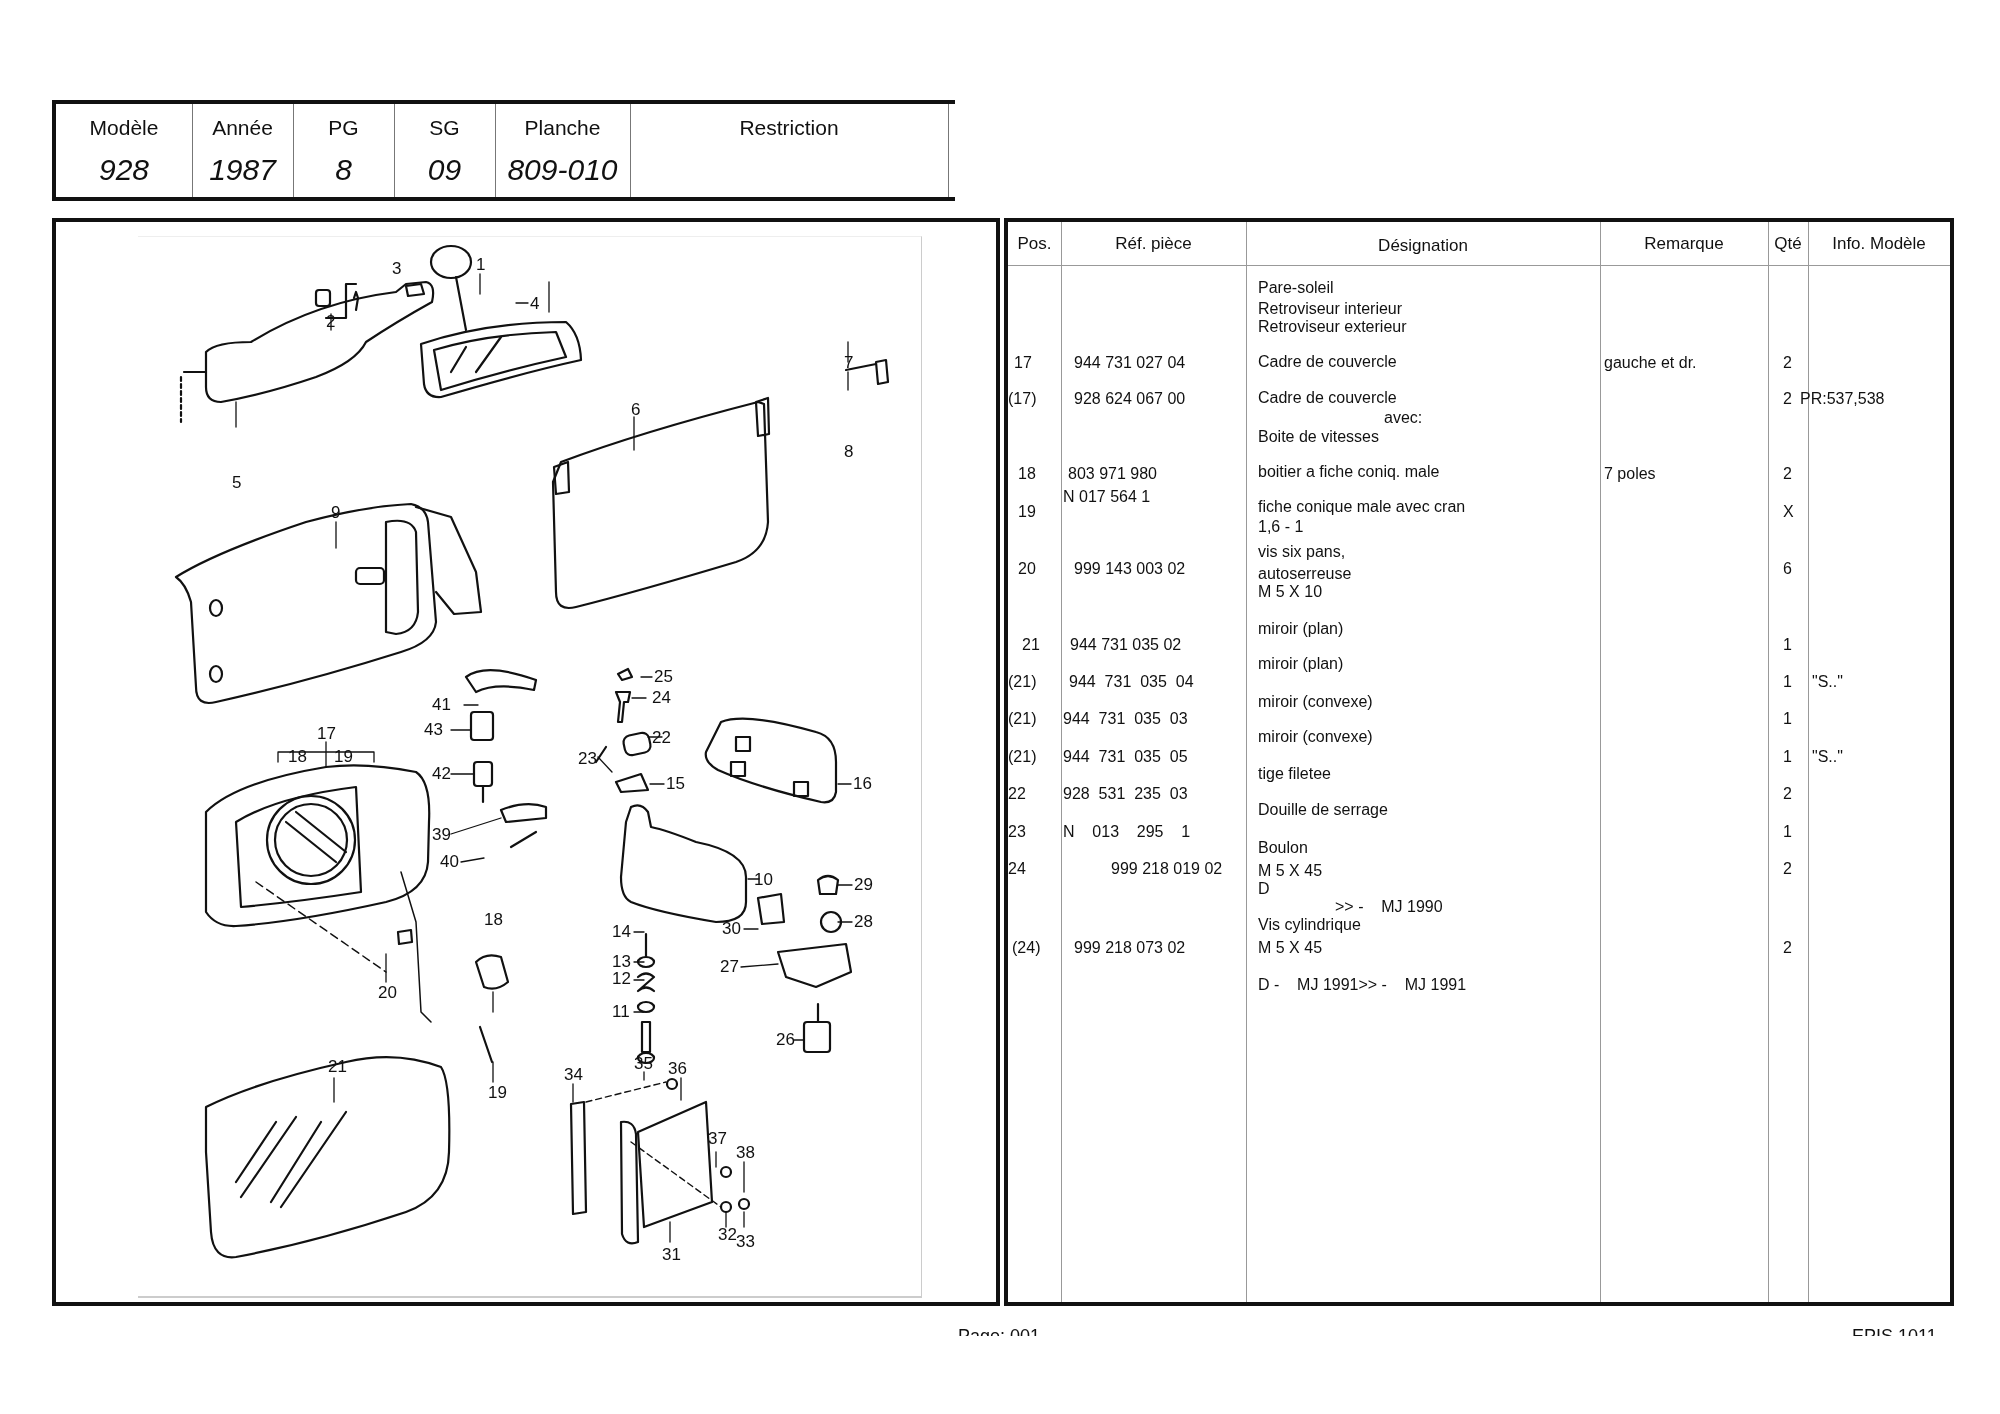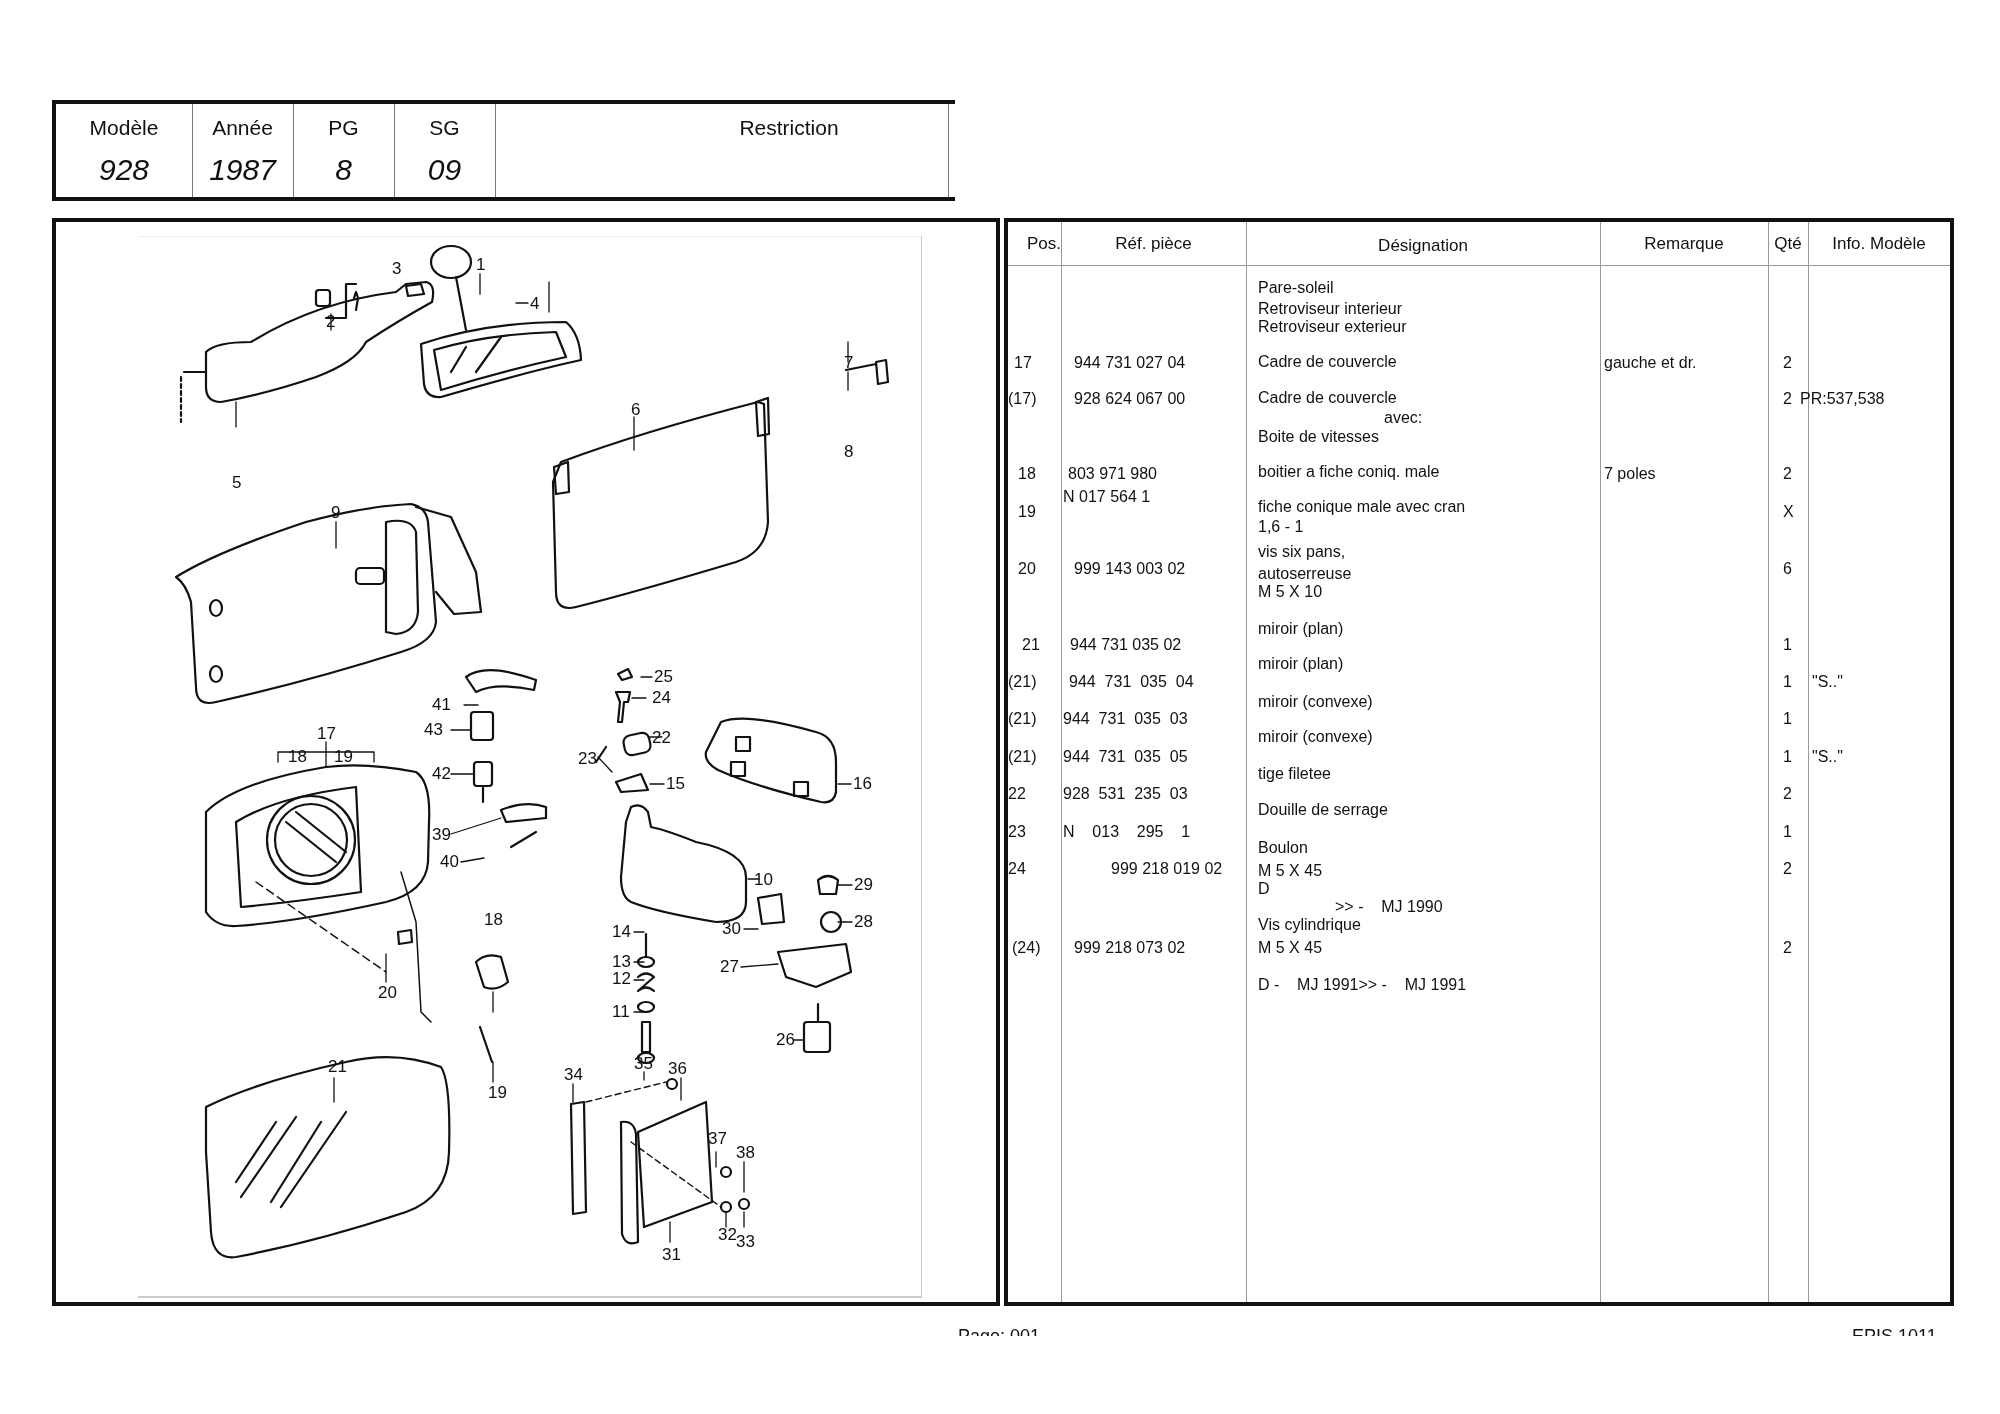--- a/index.html
+++ b/index.html
@@ -43,20 +43,24 @@
     <div class="hlabel">Année</div>
     <div class="hval">1987</div>
   </div>
   <div class="hcell" style="left:237px;width:101px;">
     <div class="hlabel">PG</div>
     <div class="hval">8</div>
   </div>
   <div class="hcell" style="left:338px;width:101px;">
     <div class="hlabel">SG</div>
     <div class="hval">09</div>
+  </div>
+  <div class="hcell" style="left:439px;width:135px;">
+    <div class="hlabel">Planche</div>
+    <div class="hval">809-010</div>
   </div>
   <div class="hcell" style="left:574px;width:318px;">
     <div class="hlabel">Restriction</div>
     <div class="hval"></div>
   </div>
 </div>
 
 <div id="diag">
   <div id="diag-inner"></div>
   <svg width="940" height="1080" viewBox="0 0 940 1080" fill="none" stroke="#111" stroke-width="2.2" stroke-linejoin="round" stroke-linecap="round">
@@ -275,21 +279,21 @@
 </div>
 
 <div id="tbl">
   <div class="col" style="left:53px;"></div>
   <div class="col" style="left:238px;"></div>
   <div class="col" style="left:592px;"></div>
   <div class="col" style="left:760px;"></div>
   <div class="col" style="left:800px;"></div>
   <div id="thline"></div>
 
-  <div class="th" style="left:0;width:53px;text-align:right;">Pos.</div>
+  <div class="th" style="left:0;width:53px;">Pos.</div>
   <div class="th" style="left:53px;width:185px;">Réf. pièce</div>
   <div class="th" style="left:238px;width:354px;top:14px;">Désignation</div>
   <div class="th" style="left:592px;width:168px;">Remarque</div>
   <div class="th" style="left:760px;width:40px;">Qté</div>
   <div class="th" style="left:800px;width:142px;">Info. Modèle</div>
 
   <div class="cell" style="left:250px;top:56px;">Pare-soleil</div>
   <div class="cell" style="left:250px;top:77px;">Retroviseur interieur</div>
   <div class="cell" style="left:250px;top:95px;">Retroviseur exterieur</div>
 

